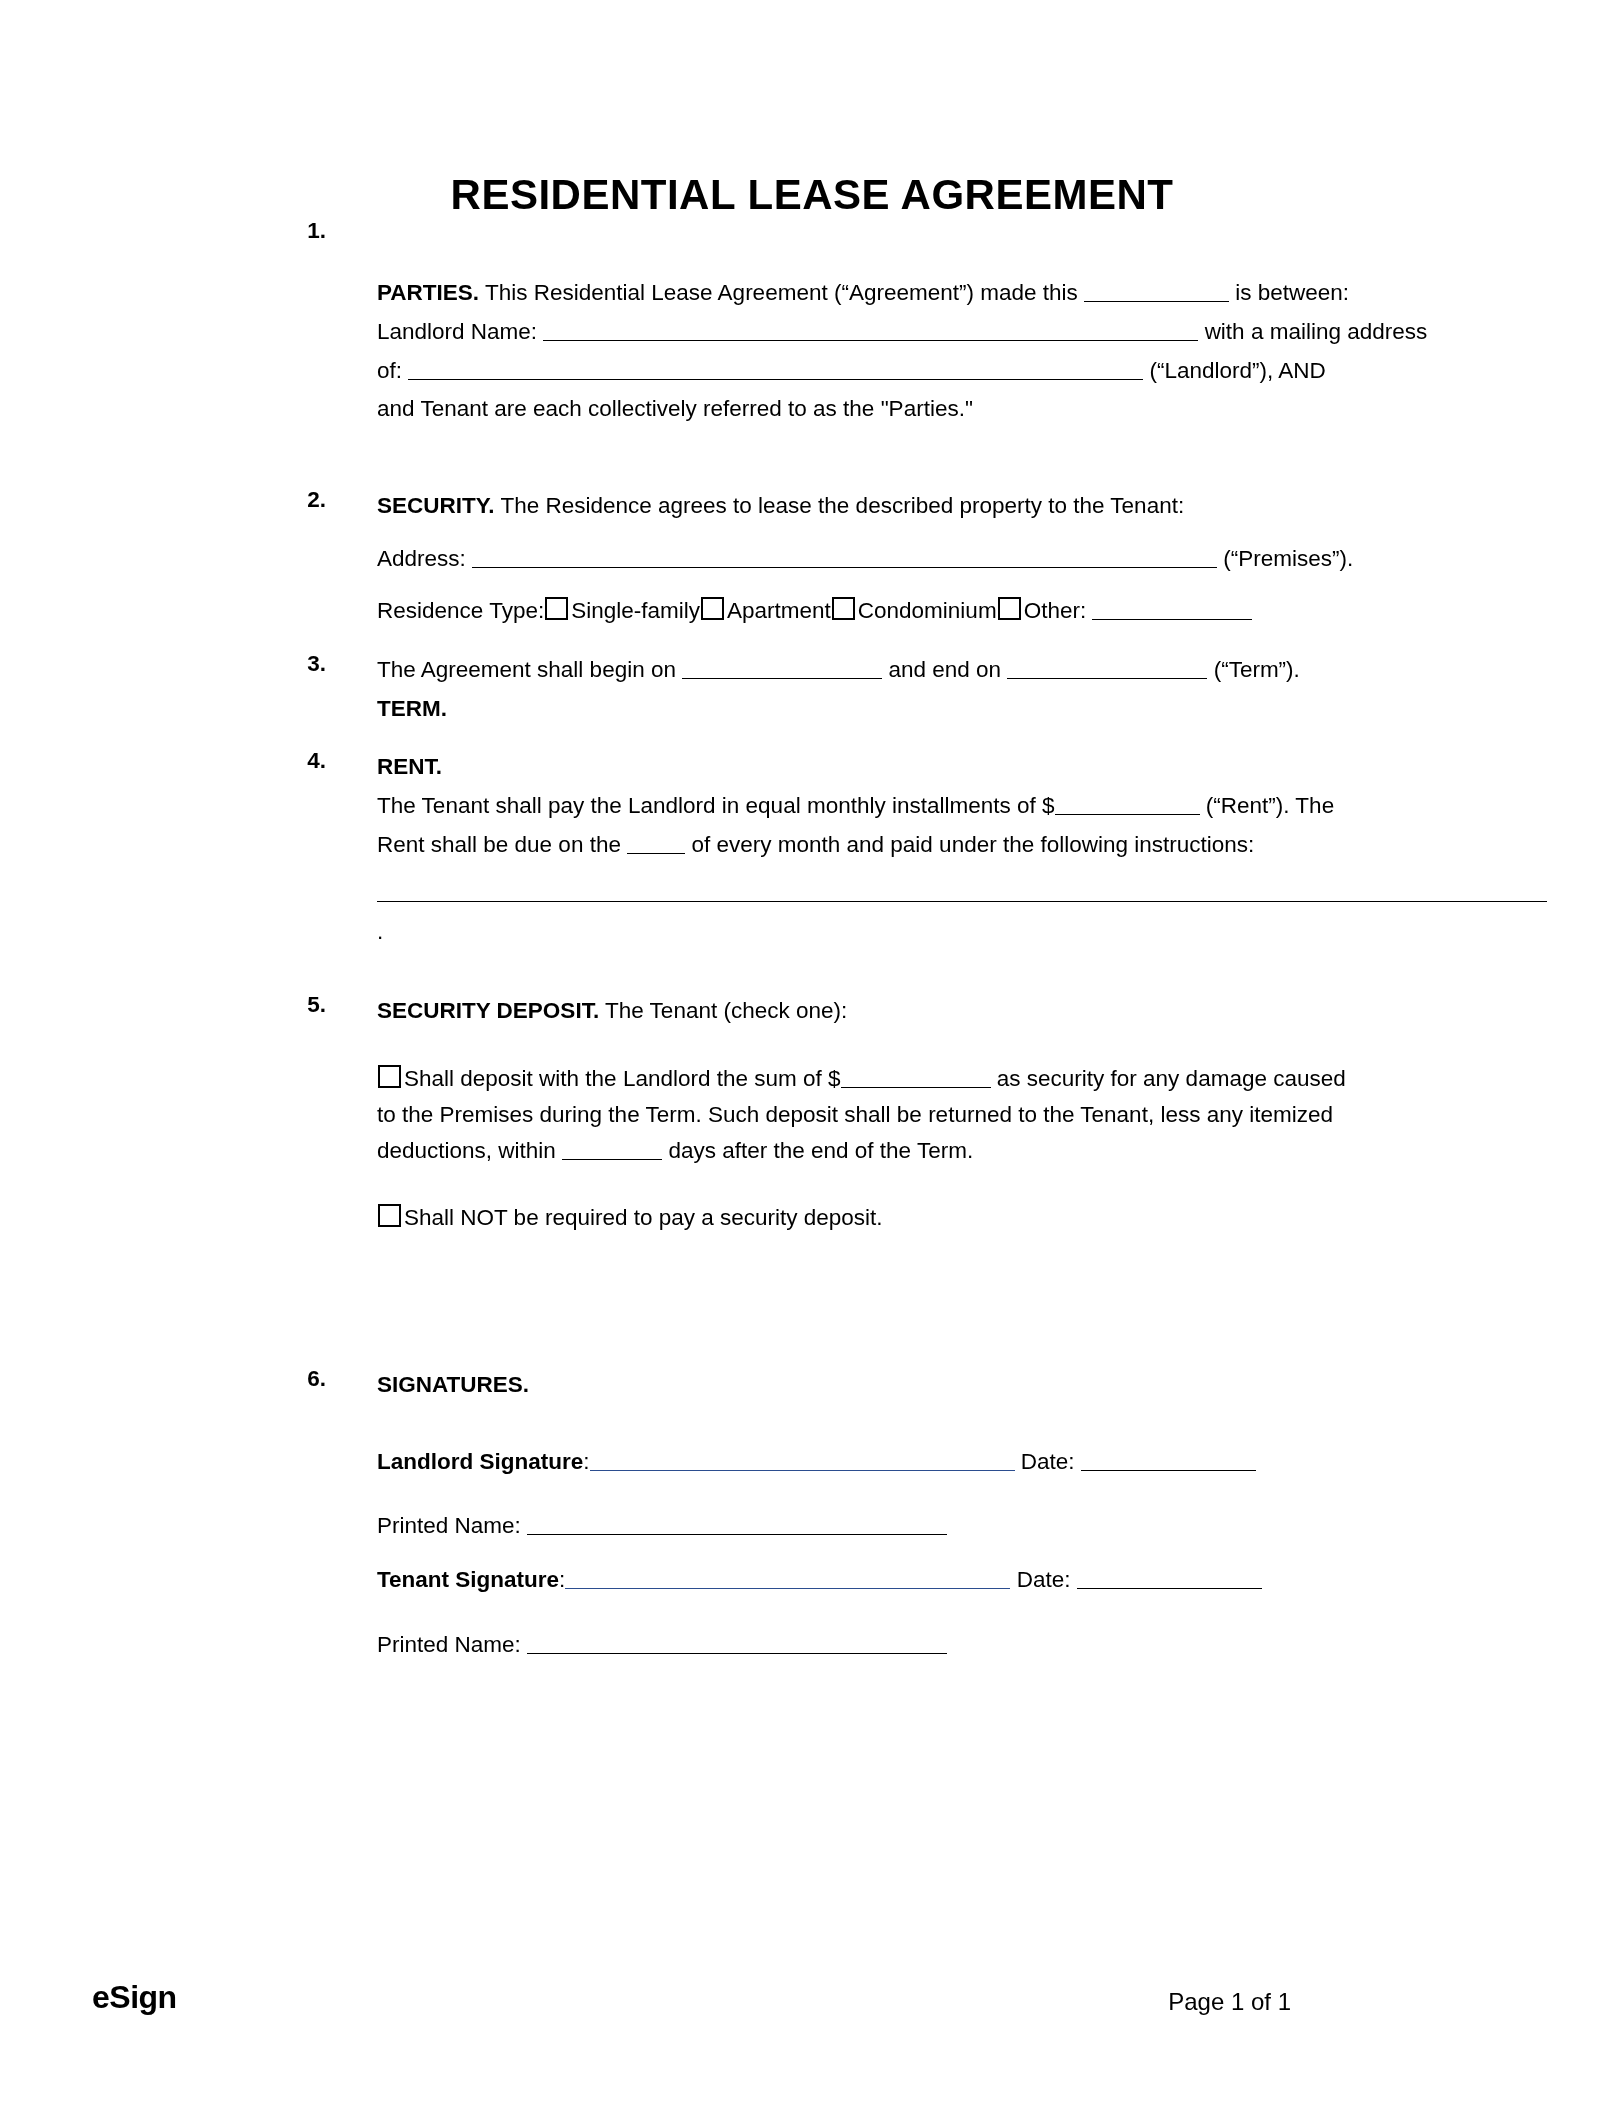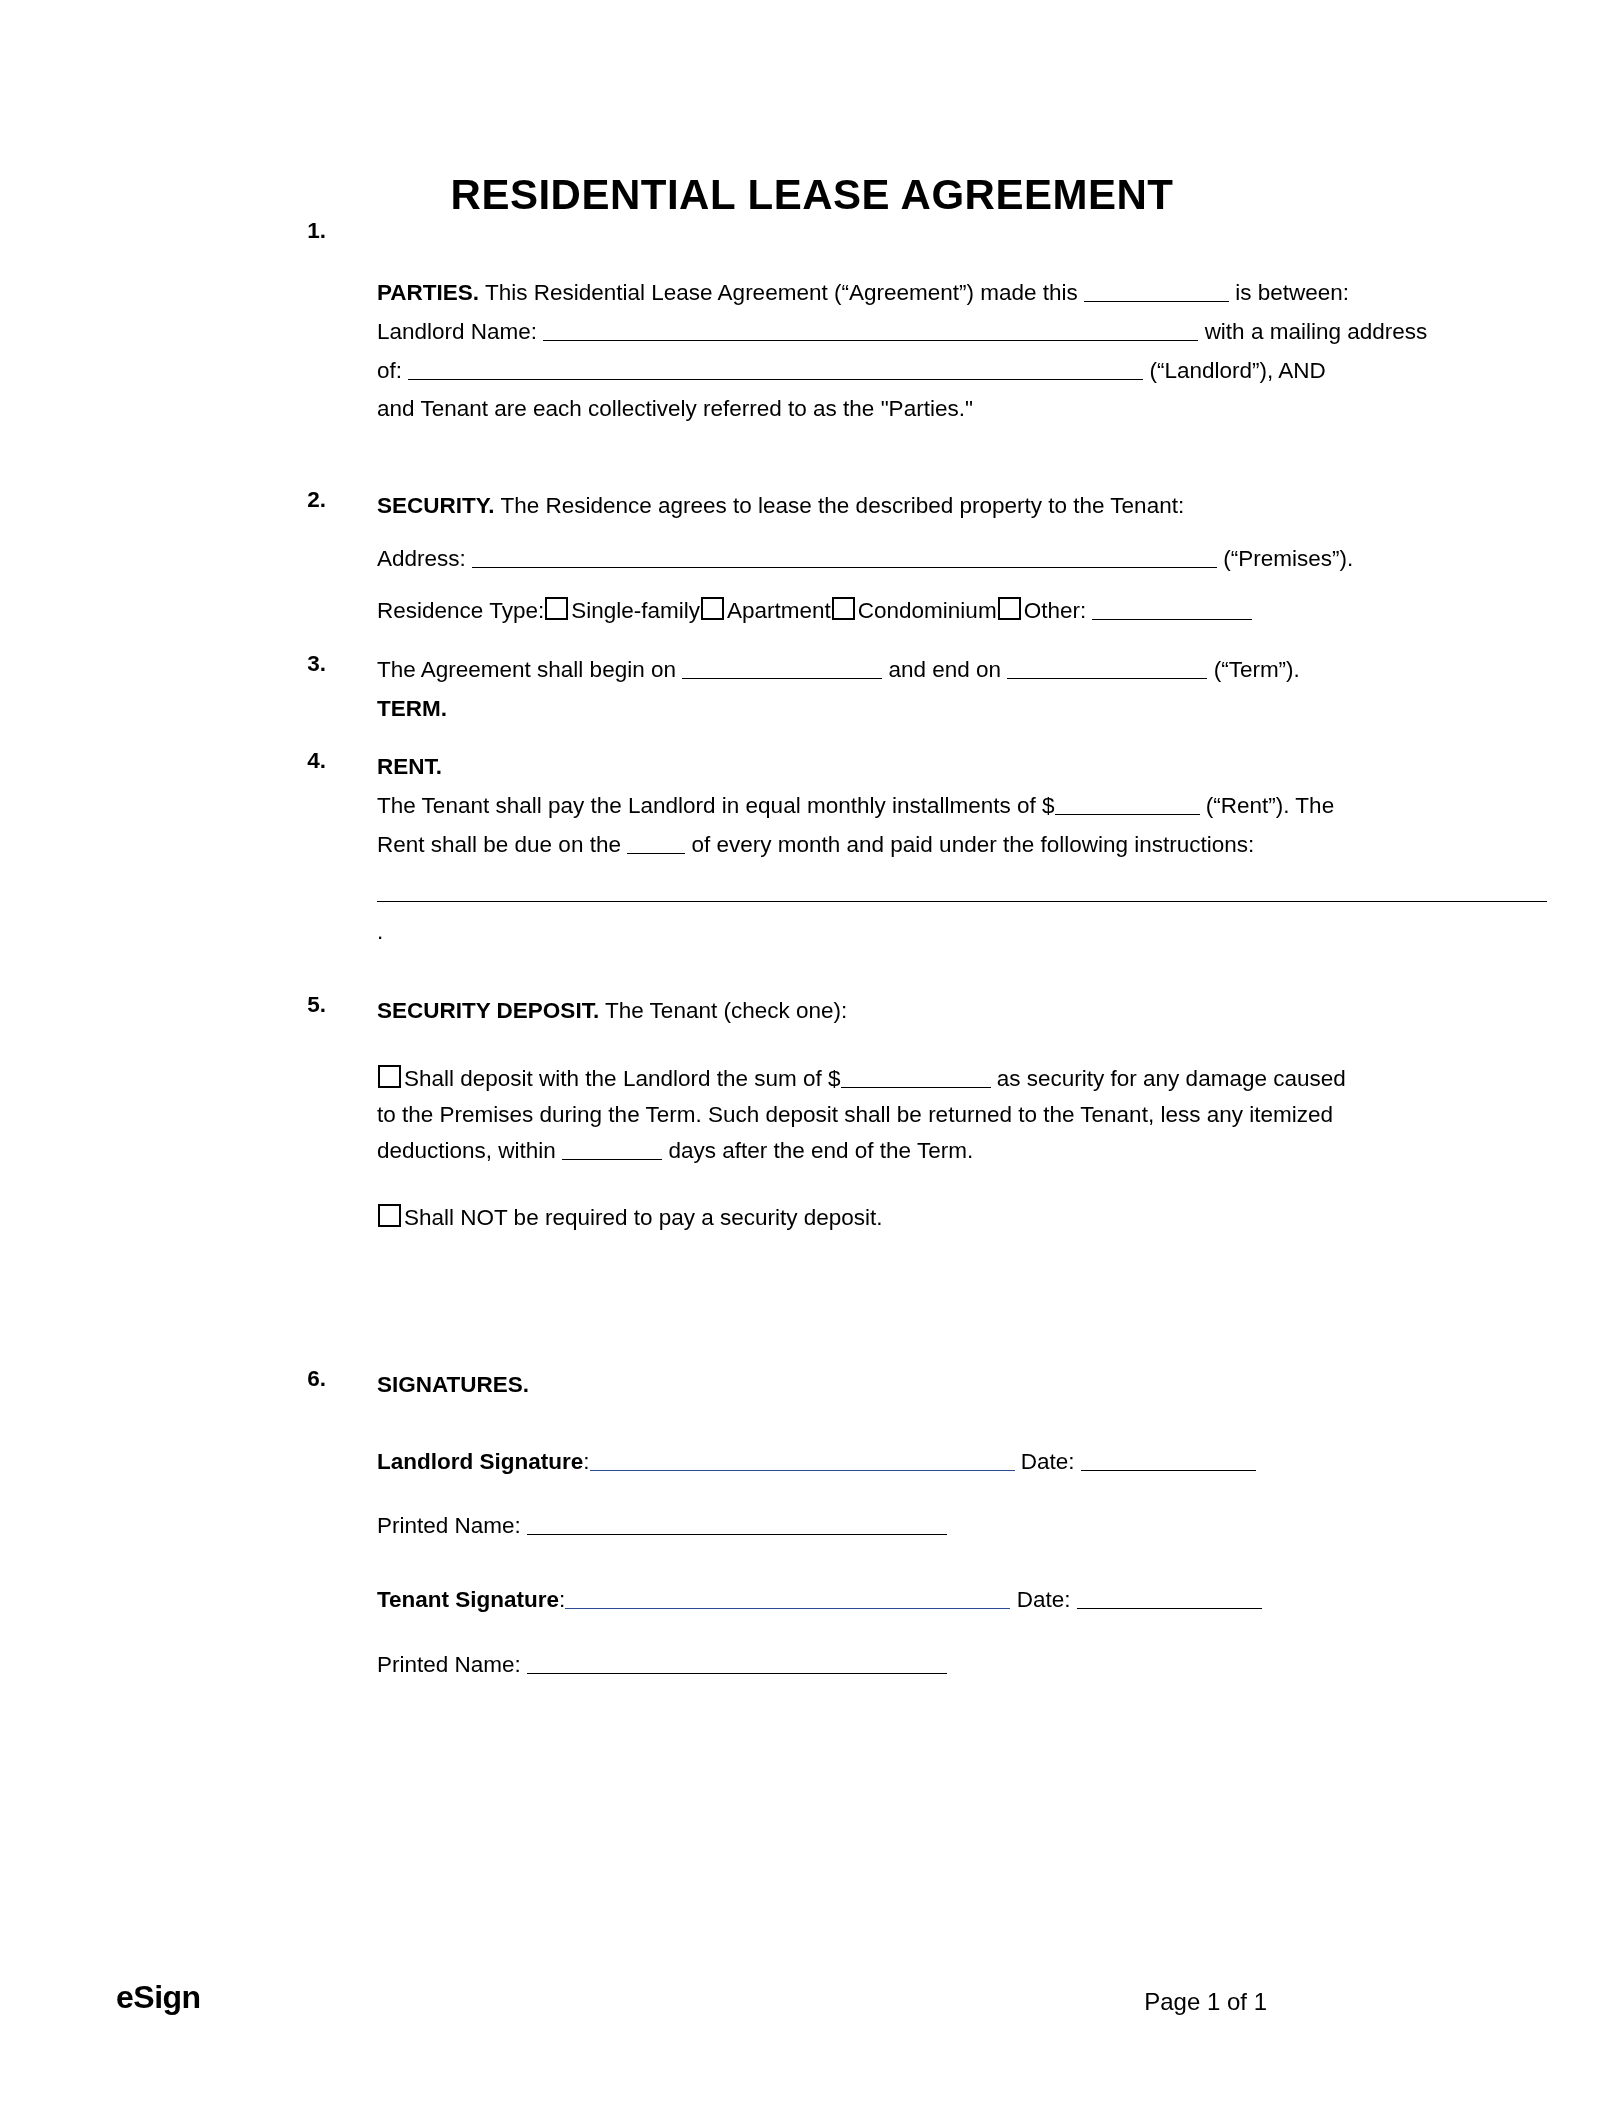--- a/index.html
+++ b/index.html
@@ -92,21 +92,21 @@
     line-height: 1.7;
     margin-top: 26px;
   }
   .sig-label { font-weight: bold; }
   .footer {
     position: absolute;
     bottom: 96px;
     left: 0;
     width: 1383px;
     box-sizing: border-box;
-    padding: 0 116px;
+    padding: 0 92px;
     display: flex;
     justify-content: space-between;
     align-items: flex-end;
   }
   .footer-brand {
     font-size: 32px;
     font-weight: bold;
     letter-spacing: -0.5px;
   }
   .footer-page {
@@ -247,21 +247,21 @@
           <span class="sig-label">Landlord Signature</span><span>:</span><span class="line-blue" style="width:425px"></span>
           <span>Date:</span>
           <span class="line" style="width:175px"></span>
         </div>
 
         <div class="sig-row">
           <span>Printed Name:</span>
           <span class="line" style="width:420px"></span>
         </div>
 
-        <div class="sig-row" style="margin-top:36px">
+        <div class="sig-row" style="margin-top:16px">
           <span class="sig-label">Tenant Signature</span><span>:</span><span class="line-blue" style="width:445px"></span>
           <span>Date:</span>
           <span class="line" style="width:185px"></span>
         </div>
 
         <div class="sig-row">
           <span>Printed Name:</span>
           <span class="line" style="width:420px"></span>
         </div>
       </div>

